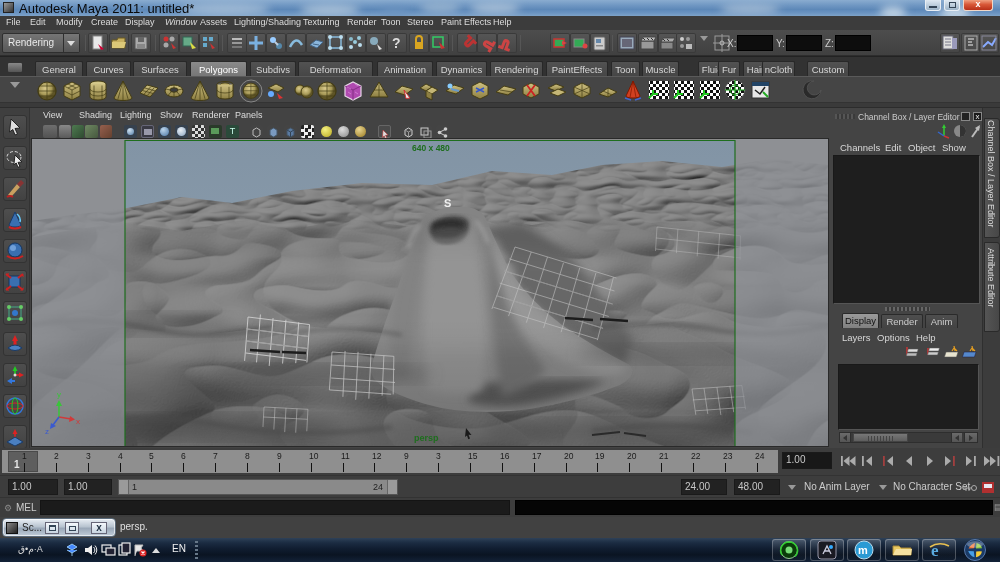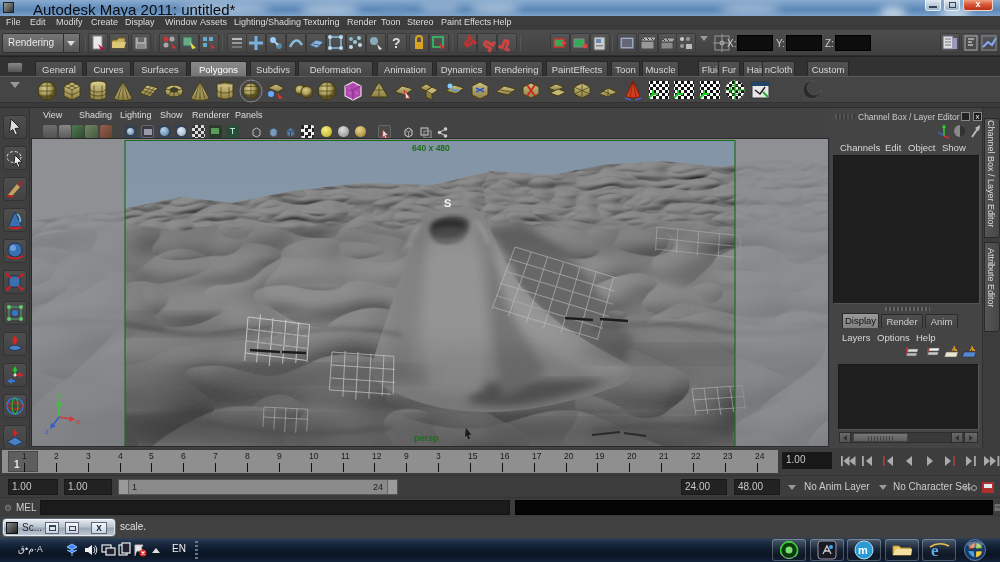--- a/index.html
+++ b/index.html
@@ -3,21 +3,21 @@
 <meta charset="utf-8">
 <style>
 * { margin:0; padding:0; box-sizing:border-box; }
 html,body { width:1000px; height:562px; overflow:hidden; background:#3d3d3d; font-family:"Liberation Sans",sans-serif; }
 .abs { position:absolute; }
 #stage { position:relative; width:1000px; height:562px; }
 
 #titlebar { left:0; top:0; width:1000px; height:16px; overflow:hidden;
   background:linear-gradient(180deg,#8aacd0 0%,#6e96c2 35%,#5d88b8 60%,#6a93c0 80%,#7da2c8 100%); }
 .cloud { position:absolute; border-radius:50%; filter:blur(4px); }
-#titletext { left:33px; top:1px; font-size:15px; color:#0a0a0a; }
+#titletext { left:19px; top:1px; font-size:13px; color:#0a0a0a; }
 
 #menubar { left:0; top:16px; width:1000px; height:14px; background:#3c3c3c; color:#dcdcdc; font-size:9px; }
 #menubar span { position:absolute; top:1px; }
 
 #toolbar { left:0; top:30px; width:1000px; height:26px;
   background:linear-gradient(180deg,#4d4d4d,#404040); border-bottom:1px solid #2d2d2d; }
 .tb { position:absolute; top:3px; width:20px; height:20px; border-radius:2px;
   background:linear-gradient(180deg,#565656,#454545); box-shadow:inset 0 0 0 1px #3a3a3a; }
 .tsep { position:absolute; top:5px; width:1px; height:16px; background:#2f2f2f; border-right:1px solid #565656; }
 
@@ -88,21 +88,21 @@
         </div>
     <div style="position:absolute;left:38px;top:0;width:30px;height:11px;border:1px solid #f0d8c8;border-top:none;border-radius:0 0 3px 3px;background:linear-gradient(180deg,#f0a080,#d85838 45%,#b83018);color:#fff;font-size:9px;line-height:9px;text-align:center;font-weight:bold;">x</div>
   </div>
 </div>
 <div class="abs" id="menubar">
   <span style="left:6px;">File</span>
       <span style="left:30px;">Edit</span>
       <span style="left:56px;">Modify</span>
   <span style="left:91px;">Create</span>
       <span style="left:125px;">Display</span>
-      <span style="left:165px;">Window</span>
+      <span style="left:165px;font-style:italic;">Window</span>
   <span style="left:200px;">Assets</span>
       <span style="left:234px;">Lighting/Shading</span>
       <span style="left:303px;">Texturing</span>
   <span style="left:347px;">Render</span>
       <span style="left:381px;">Toon</span>
       <span style="left:407px;">Stereo</span>
   <span style="left:441px;">Paint Effects</span>
       <span style="left:493px;">Help</span>
 </div>
 <div class="abs" id="toolbar">
@@ -910,21 +910,21 @@
       </svg>
 </div>
 <div class="abs" id="melrow">
   <span class="abs" style="left:4px;top:5px;font-size:9px;color:#888;">⚙</span>
   <span class="abs" style="left:16px;top:4px;font-size:10px;color:#ccc;">MEL</span>
   <div class="abs" style="left:40px;top:2px;width:470px;height:15px;background:#1b1b1b;border:1px solid #141414;"></div>
   <div class="abs" style="left:515px;top:2px;width:478px;height:15px;background:#050505;border:1px solid #000;"></div>
   <span class="abs" style="left:994px;top:4px;font-size:9px;color:#999;">▤</span>
 </div>
 <div class="abs" id="helprow">
-  <span class="abs" style="left:120px;top:4px;">scale.</span>
+  <span class="abs" style="left:120px;top:4px;">persp.</span>
   <div class="abs" style="left:2px;top:1px;width:114px;height:19px;border-radius:4px;background:linear-gradient(180deg,#e8eef4,#b8c4d0 45%,#9aa8b8 55%,#c0ccd8);border:1px solid #5a6a7a;box-shadow:inset 0 0 0 1px rgba(255,255,255,.6);">
     <div style="position:absolute;left:3px;top:3px;width:12px;height:12px;background:linear-gradient(135deg,#888,#222);border:1px solid #111;"></div>
     <span style="position:absolute;left:19px;top:3px;font-size:10px;color:#222;">Sc...</span>
     <div style="position:absolute;left:42px;top:3px;width:14px;height:12px;border:1px solid #667;background:linear-gradient(180deg,#f4f8fc,#c8d4e0);">
           <div style="margin:2px 3px;width:7px;height:6px;border:1px solid #345;border-top-width:2px;"></div>
         </div>
     <div style="position:absolute;left:62px;top:3px;width:14px;height:12px;border:1px solid #667;background:linear-gradient(180deg,#f4f8fc,#c8d4e0);">
           <div style="margin:3px 3px;width:7px;height:5px;border:1px solid #345;"></div>
         </div>
     <div style="position:absolute;left:88px;top:3px;width:16px;height:12px;border:1px solid #667;background:linear-gradient(180deg,#f4f8fc,#c8d4e0);color:#234;font-size:10px;line-height:10px;text-align:center;font-weight:bold;">x</div>

